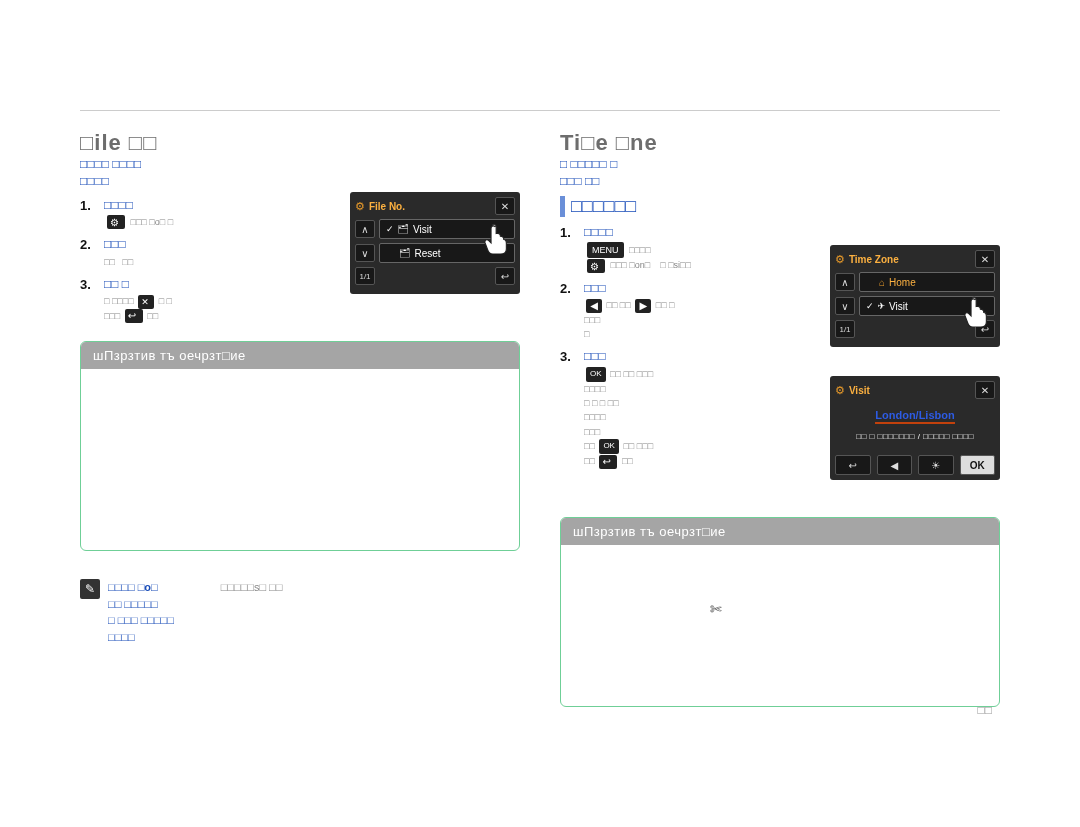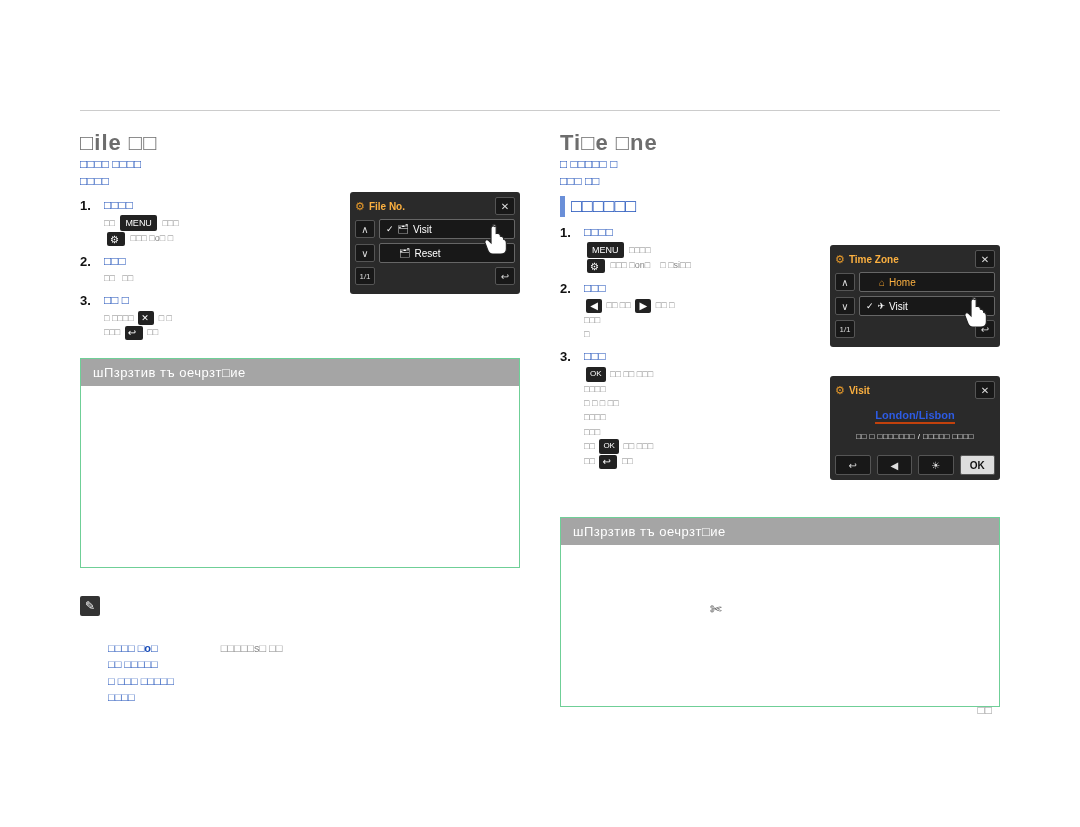--- a/index.html
+++ b/index.html
@@ -134,21 +134,21 @@
   .ui-check { font-size: 9px; }
   .hand {
     position: absolute;
     width: 34px; height: 34px;
     right: 6px; top: 28px;
     pointer-events: none;
   }
   .hand svg { width: 100%; height: 100%; }
   .sub-box {
     border: 1.5px solid #6fcf97;
-    border-radius: 0;
+    border-radius: 6px;
     padding: 0;
     margin-top: 18px;
     min-height: 210px;
     overflow: hidden;
   }
   .sub-box-header {
     background: #a5a5a5;
     color: #fff;
     font-size: 13px;
     padding: 6px 12px;
@@ -172,21 +172,20 @@
     color: #fff;
     display: flex; align-items: center; justify-content: center;
     font-size: 12px;
   }
   .note-text {
     color: #1a4db8;
     font-size: 11px;
     font-weight: 700;
     line-height: 1.5;
     flex: 1;
-    margin-top: 44px;
   }
   .note-text .alt { color: #888; font-weight: 400; }
   .page-num {
     position: absolute;
     right: 88px;
     bottom: 30px;
     color: #999;
     font-size: 12px;
   }
   .scissor {
@@ -215,21 +214,20 @@
 
     <div class="col">
       <div class="section-title">□ile □□</div>
       <div class="blue-para">□□□□ □□□□<br>□□□□</div>
 
       <ol class="steps">
         <li class="step">
           <span class="step-num">1.</span>
           <span class="step-body">
             <span>□□□□</span>
-            <span class="ghost">□□ <span class="icon-box">MENU</span> □□□</span>
             <span class="ghost"><span class="icon-tiny-dark"><span class="gear-glyph">⚙</span></span> □□□ □o□ □</span>
           </span>
         </li>
         <li class="step">
           <span class="step-num">2.</span>
           <span class="step-body">
             <span>□□□</span>
             <span class="ghost">□□ &nbsp; □□</span>
           </span>
         </li>

